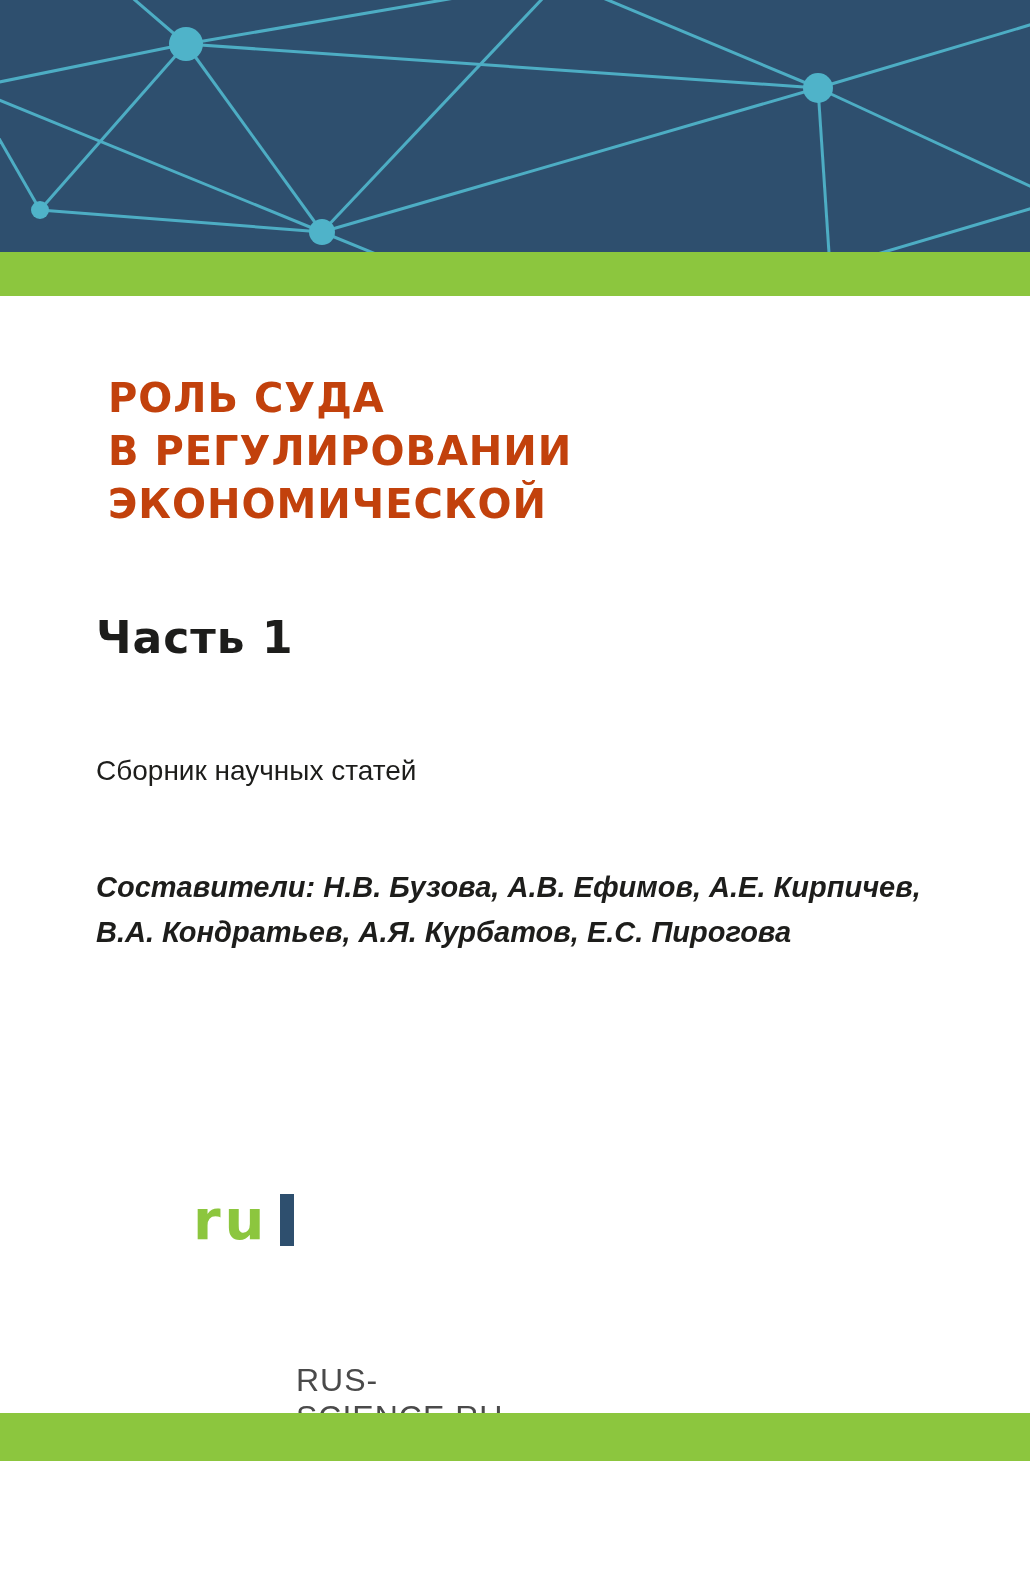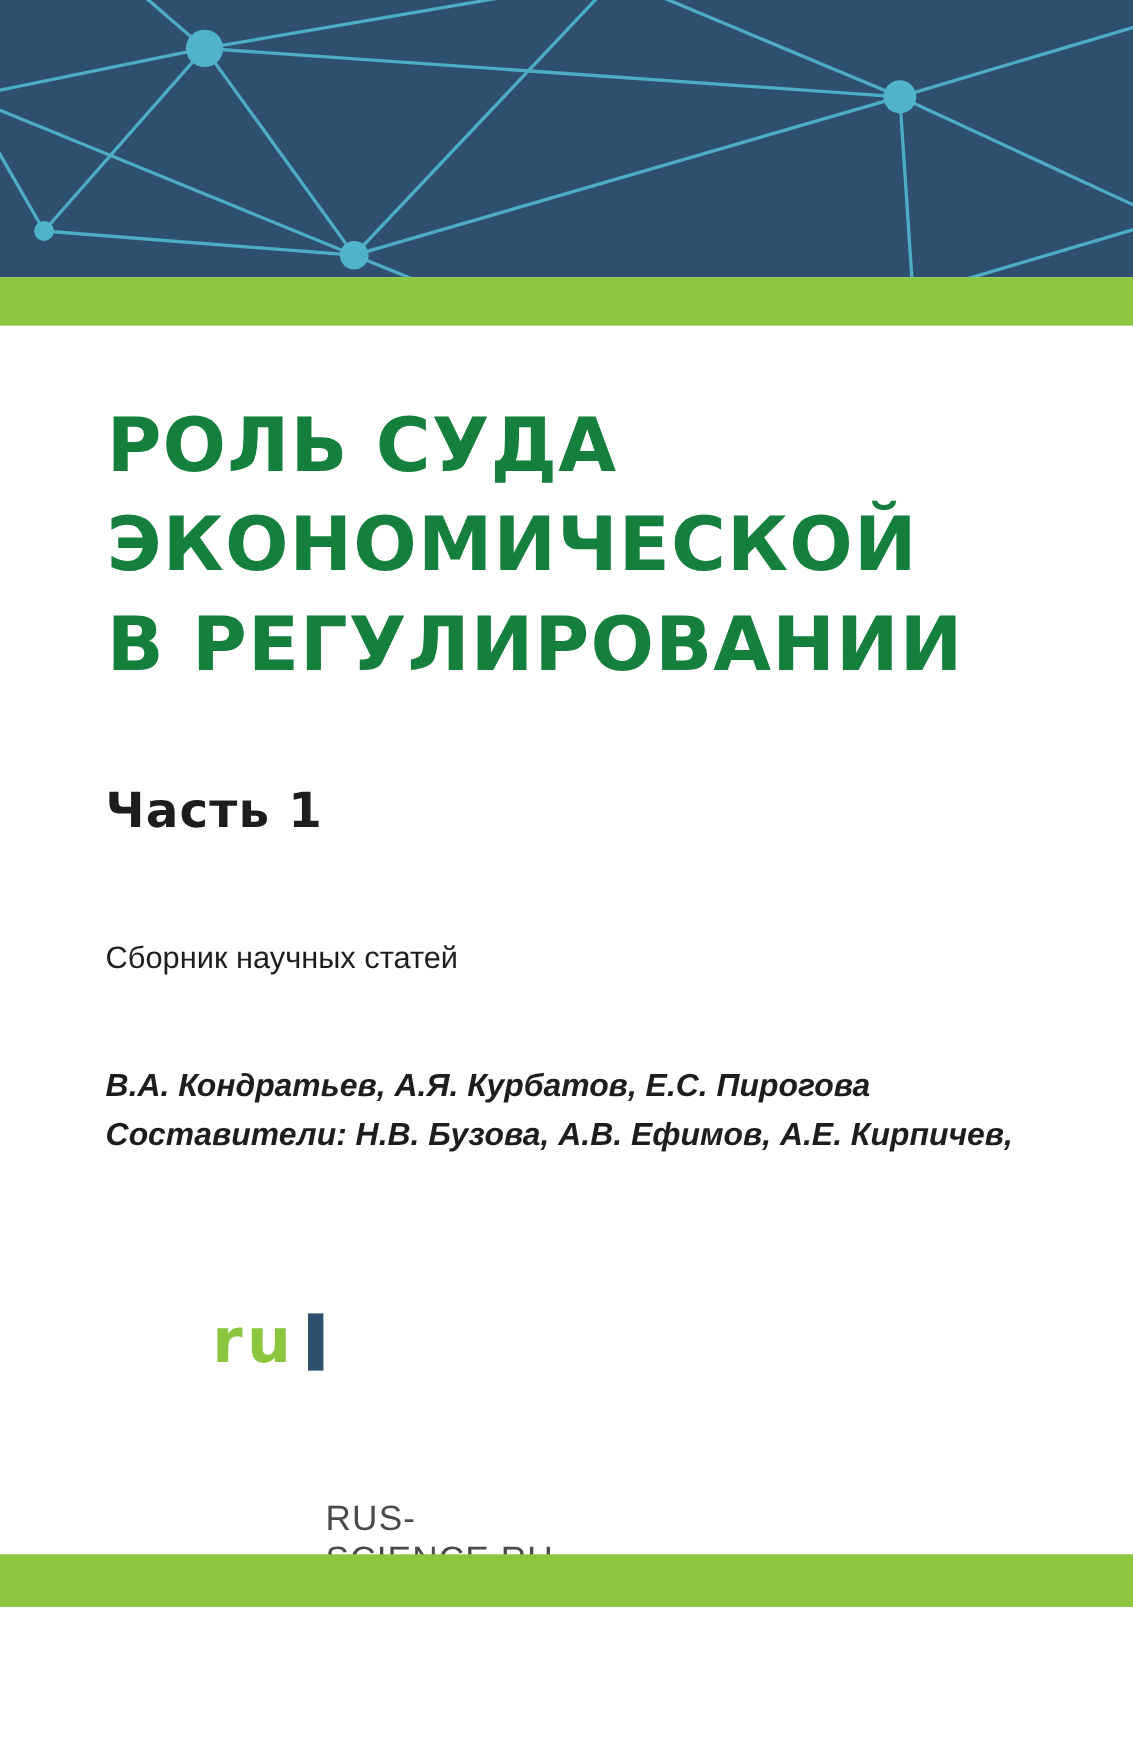--- a/index.html
+++ b/index.html
@@ -61,25 +61,25 @@
   
   .content {
     position: absolute;
     left: 96px;
     top: 360px;
     width: 850px;
   }
   .title {
     font-family: "DejaVu Sans", sans-serif;
     font-weight: bold;
-    font-size: 68px;
+    font-size: 40px;
     line-height: 1.33;
     letter-spacing: 1px;
-    color: #15803d;
-    margin: 1px;
+    color: #c2410c;
+    margin: 12px;
     text-transform: uppercase;
   }
   .title .line {
     display: block;
     white-space: nowrap;
   }
   .part {
     font-family: "DejaVu Sans", sans-serif;
     font-weight: bold;
     font-size: 44px;
@@ -199,31 +199,31 @@
         <circle cx="40" cy="210" r="9"></circle>
       </g>
     </svg>
   </div>
 
   <div class="green-bar-top"></div>
 
   <div class="content">
     <h1 class="title">
       <span class="line">РОЛЬ СУДА</span>
+      <span class="line">В РЕГУЛИРОВАНИИ</span>
       <span class="line">ЭКОНОМИЧЕСКОЙ</span>
-      <span class="line">В РЕГУЛИРОВАНИИ</span>
     </h1>
 
     <div class="part">Часть 1</div>
 
     <div class="subtitle">Сборник научных статей</div>
 
     <div class="authors">
+      <span class="line">Составители: Н.В. Бузова, А.В. Ефимов, А.Е. Кирпичев,</span>
       <span class="line">В.А. Кондратьев, А.Я. Курбатов, Е.С. Пирогова</span>
-      <span class="line">Составители: Н.В. Бузова, А.В. Ефимов, А.Е. Кирпичев,</span>
     </div>
   </div>
 
   <div class="logo">
     <span class="logo-ru">ru</span>
     <span class="logo-bar"></span>
     <span class="logo-url">RUS-SCIENCE.RU</span>
   </div>
 
   <div class="green-bar-bottom"></div>

